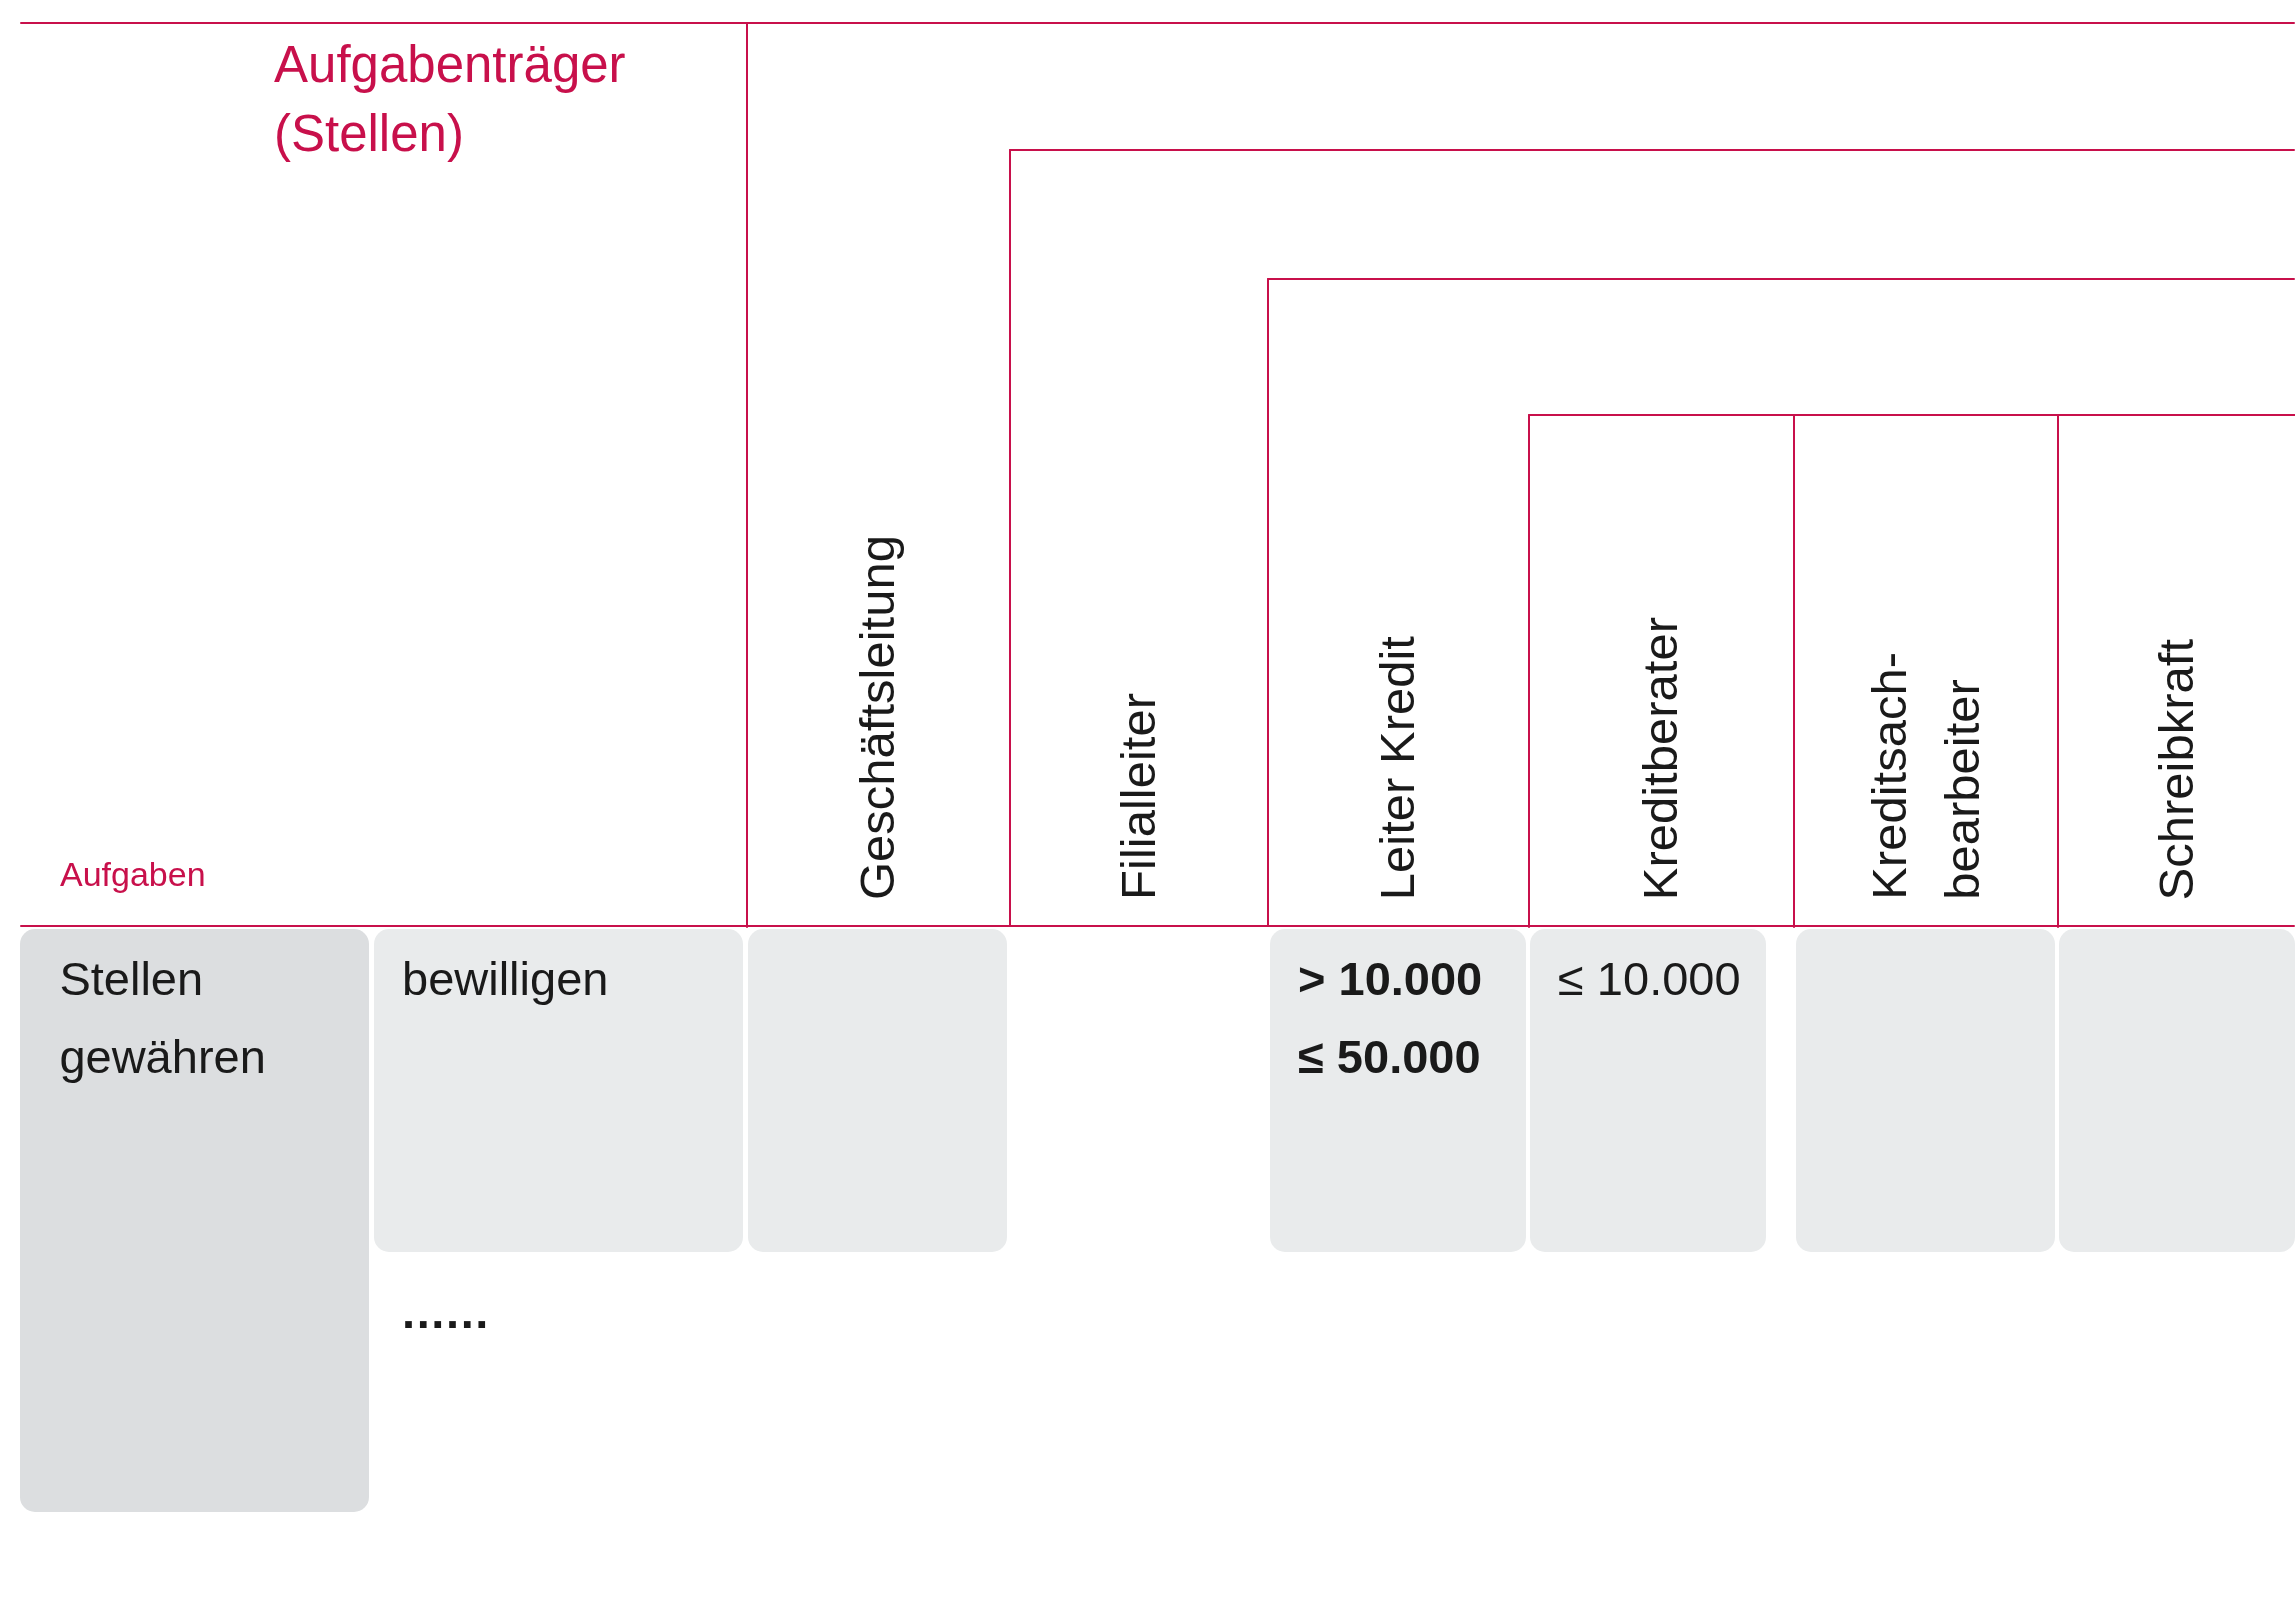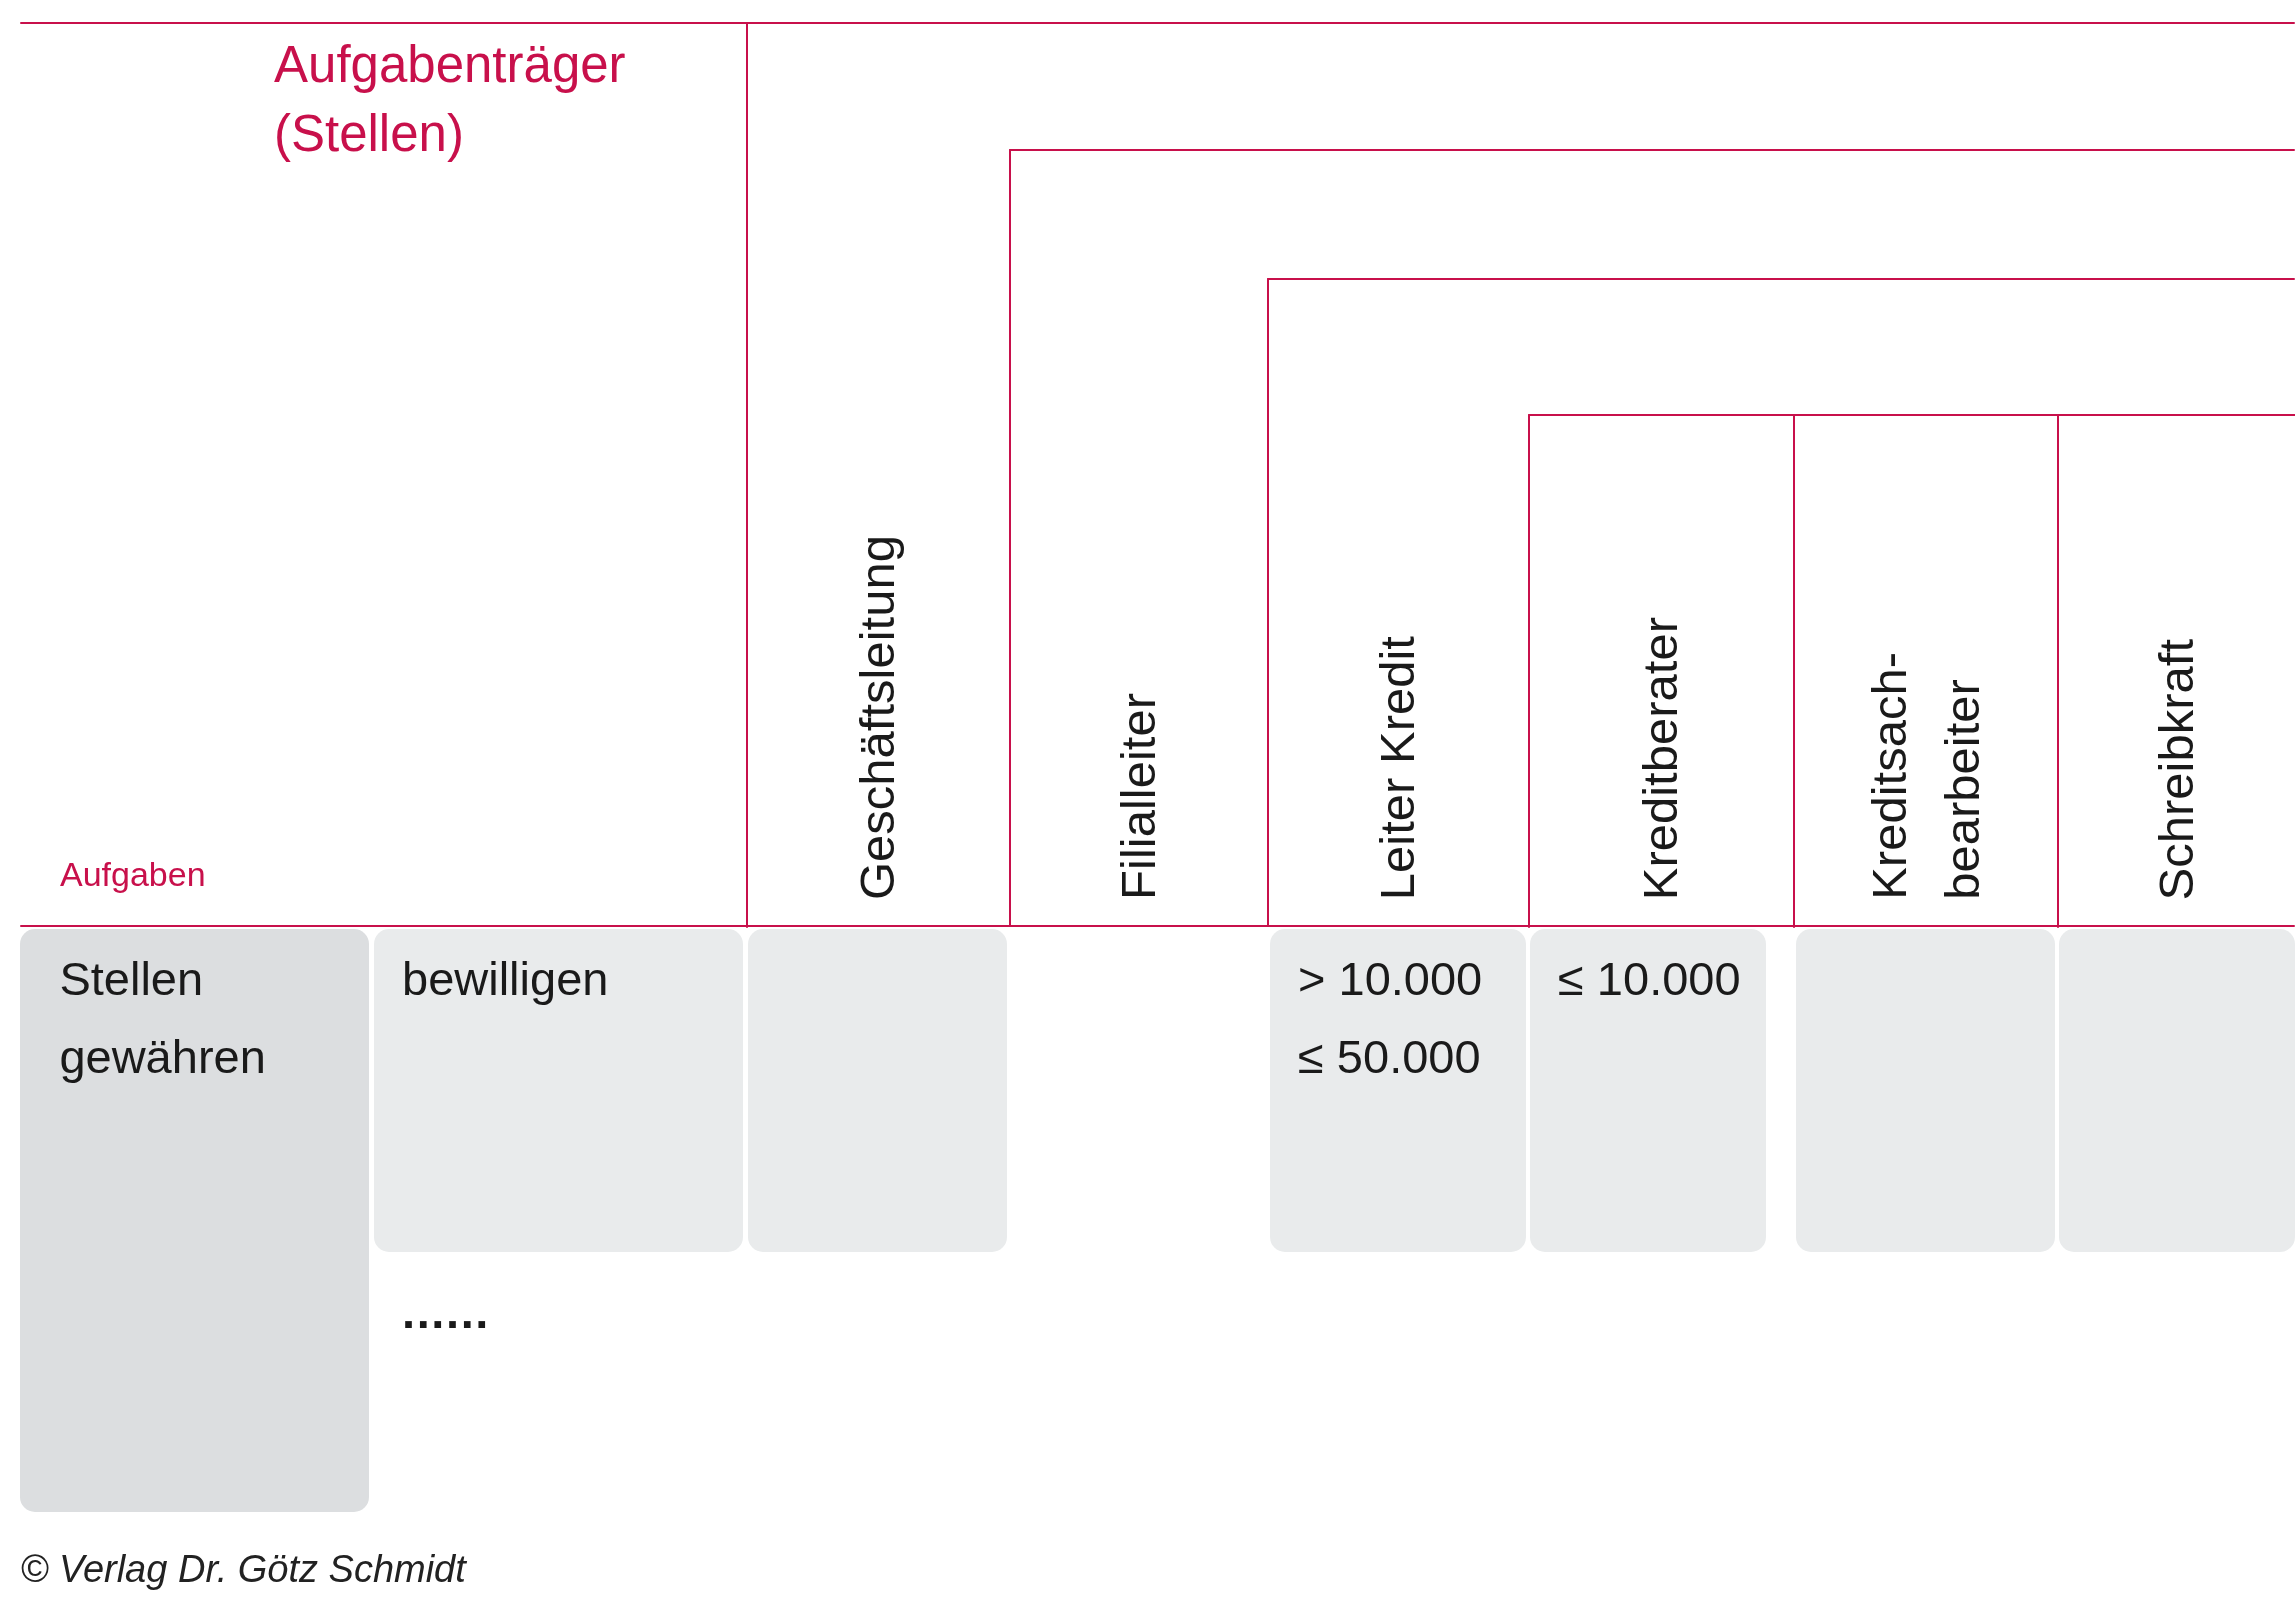--- a/index.html
+++ b/index.html
@@ -88,24 +88,23 @@
   <div class="vlabel" style="left:1398px;">Leiter Kredit</div>
   <div class="vlabel" style="left:1661px;">Kreditberater</div>
   <div class="vlabel" style="left:1926px;">Kreditsach-
 bearbeiter</div>
   <div class="vlabel" style="left:2177px;">Schreibkraft</div>
 
   <div class="task-cell">Stellen gewähren</div>
 
   <div class="row1-cell" style="left:374px; width:369px;">bewilligen</div>
   <div class="row1-cell" style="left:748px; width:259px;"></div>
-  <div class="row1-cell" style="left:1270px; width:256px;">&gt; 10.000
+  <div class="row1-cell" style="left:1270px; width:256px;font-weight:bold;">&gt; 10.000
 ≤ 50.000</div>
   <div class="row1-cell" style="left:1530px; width:236px;">≤ 10.000</div>
   <div class="row1-cell" style="left:1796px; width:259px;"></div>
   <div class="row1-cell" style="left:2059px; width:236px;"></div>
 
   <div class="dots-cell">......</div>
 
-  <div class="copyright">© Verlag Dr. Götz Schmidt</div>
 
 </div>
 
 
 </body></html>

